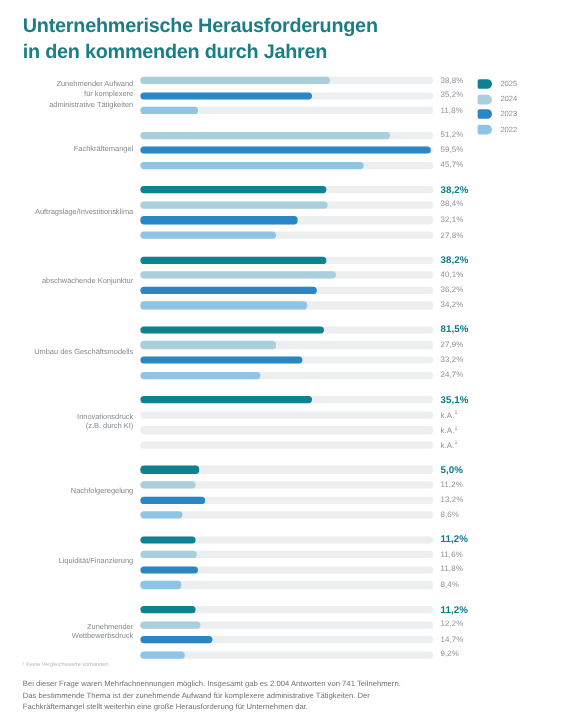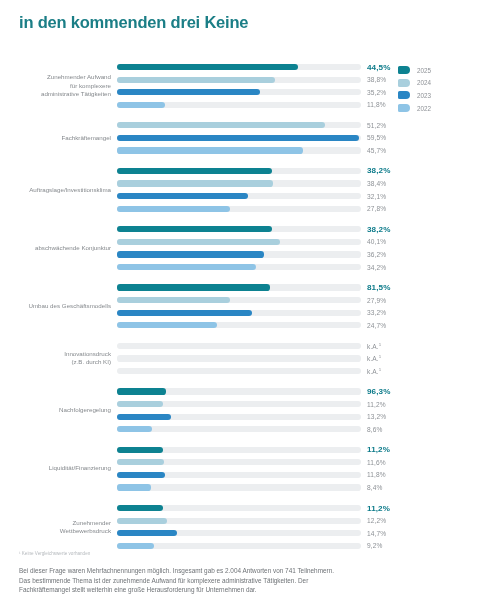--- a/index.html
+++ b/index.html
@@ -125,37 +125,32 @@
     color: #6e7276;
   }
   .footer-text p { margin: 0; }
 </style>
 </head>
 <body>
 
 <div class="page">
 
   <div class="title">
-    <span class="title-line">in den kommenden drei Keine</span>
+    <span class="title-line">Unternehmerische Herausforderungen</span>
+    <span class="title-line">in den kommenden durch Jahren</span>
   </div>
 
   <div class="chart-area" id="chart-area">
       <div class="group">
         <div class="cat-label">Zunehmender Aufwand
 für komplexere
 administrative Tätigkeiten</div>
         <div class="bars">
           <div class="bar-row">
             <div class="track" style="width: 244px;">
-              <div class="fill c2025" style="width: 74.1667%;"></div>
-            </div>
-            <div class="val top">44,5%</div>
-          </div>
-          <div class="bar-row">
-            <div class="track" style="width: 244px;">
               <div class="fill c2024" style="width: 64.6667%;"></div>
             </div>
             <div class="val">38,8%</div>
           </div>
           <div class="bar-row">
             <div class="track" style="width: 244px;">
               <div class="fill c2023" style="width: 58.6667%;"></div>
             </div>
             <div class="val">35,2%</div>
           </div>
@@ -275,41 +270,47 @@
             </div>
             <div class="val">24,7%</div>
           </div>
         </div>
       </div>
       <div class="group">
         <div class="cat-label">Innovationsdruck
 (z.B. durch KI)</div>
         <div class="bars">
           <div class="bar-row">
+            <div class="track" style="width: 244px;">
+              <div class="fill c2025" style="width: 58.5%;"></div>
+            </div>
+            <div class="val top">35,1%</div>
+          </div>
+          <div class="bar-row">
             <div class="track" style="width: 244px;"></div>
             <div class="val">k.A.<sup>1</sup></div>
           </div>
           <div class="bar-row">
             <div class="track" style="width: 244px;"></div>
             <div class="val">k.A.<sup>1</sup></div>
           </div>
           <div class="bar-row">
             <div class="track" style="width: 244px;"></div>
             <div class="val">k.A.<sup>1</sup></div>
           </div>
         </div>
       </div>
       <div class="group">
         <div class="cat-label">Nachfolgeregelung</div>
         <div class="bars">
           <div class="bar-row">
             <div class="track" style="width: 244px;">
               <div class="fill c2025" style="width: 20.1667%;"></div>
             </div>
-            <div class="val top">96,3%</div>
+            <div class="val top">5,0%</div>
           </div>
           <div class="bar-row">
             <div class="track" style="width: 244px;">
               <div class="fill c2024" style="width: 18.6667%;"></div>
             </div>
             <div class="val">11,2%</div>
           </div>
           <div class="bar-row">
             <div class="track" style="width: 244px;">
               <div class="fill c2023" style="width: 22%;"></div>

